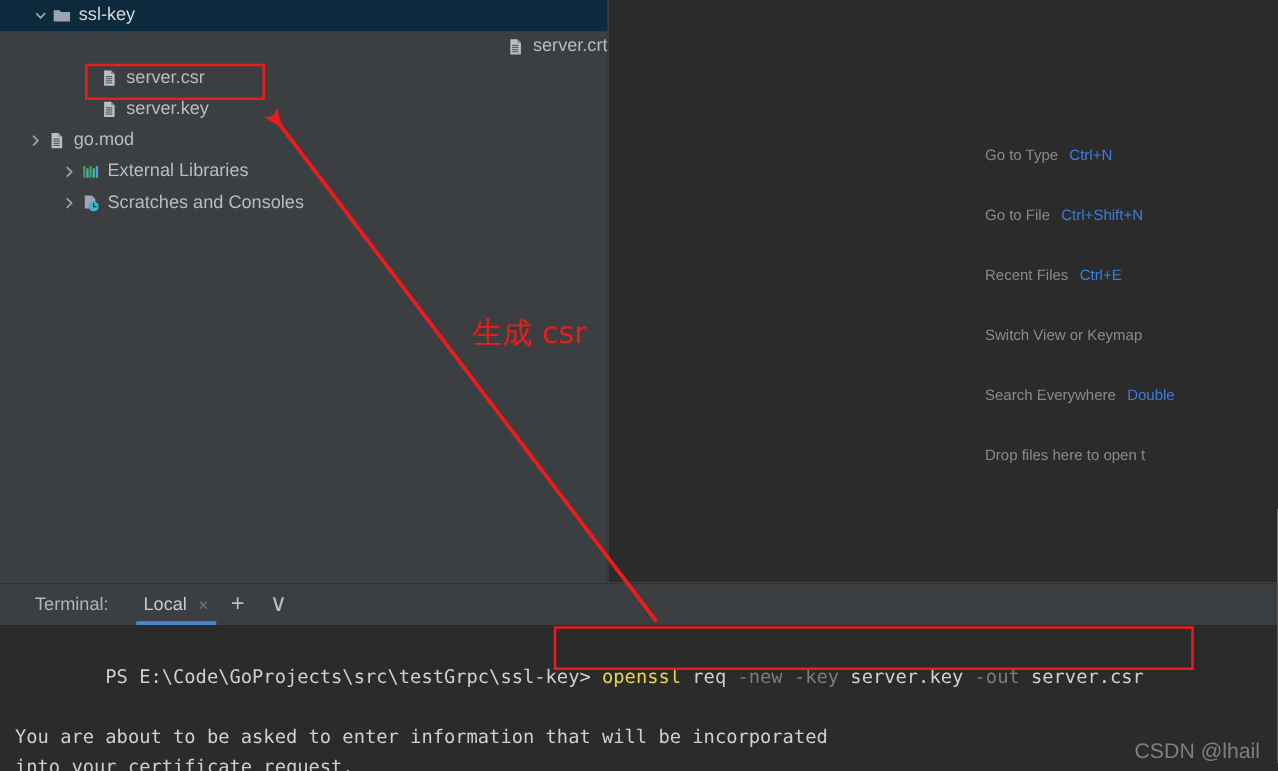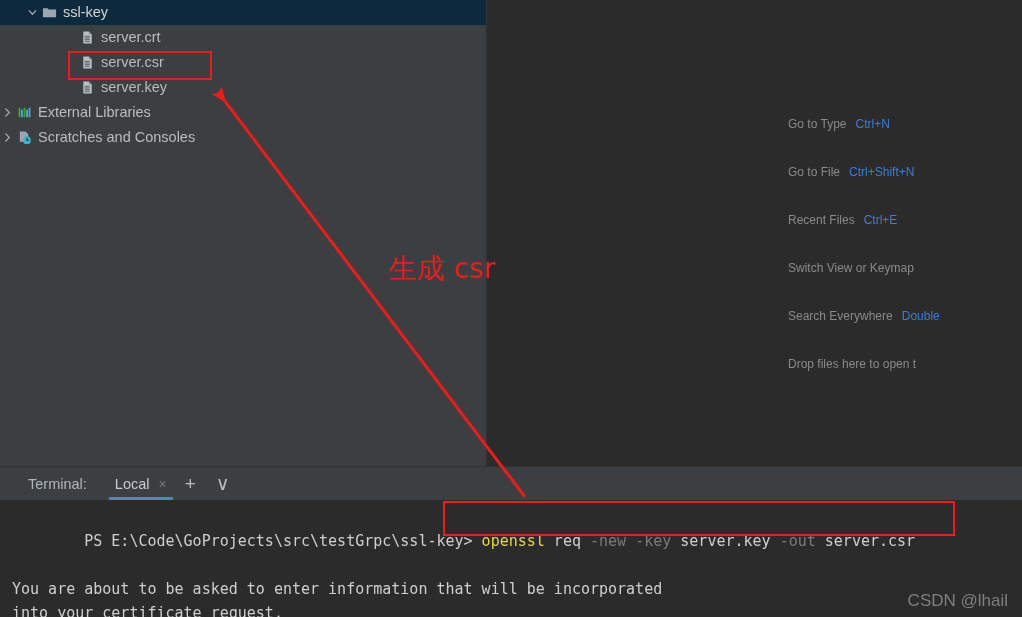--- a/index.html
+++ b/index.html
@@ -37,20 +37,21 @@
     left: 0; top: 0; right: 0;
   }
   .tree-row {
     position: relative;
     height: 25px;
     display: flex;
     align-items: center;
     font-size: 14.5px;
     color: #bbbbbb;
     white-space: nowrap;
+    padding-left: 48px;
   }
   .tree-row.selected {
     background: #0d293e;
     color: #d6d6d6;
   }
   .twisty {
     width: 15px;
     flex: 0 0 15px;
     text-align: center;
     color: #9a9a9a;
@@ -181,24 +182,24 @@
   .anno-svg {
     position: absolute;
     left: 0; top: 0;
     width: 1022px;
     height: 617px;
     pointer-events: none;
     overflow: visible;
   }
   .anno-text {
     position: absolute;
-    left: 389px;
+    left: 378px;
     top: 250px;
     color: #ee1b1b;
-    font-size: 28px;
+    font-size: 24px;
     white-space: nowrap;
     font-family: "DejaVu Sans", sans-serif;
   }
   .watermark {
     position: absolute;
     right: 14px;
     bottom: 6px;
     color: #8d8d8d;
     font-size: 17px;
     white-space: nowrap;
@@ -218,21 +219,21 @@
               <path d="M2.5 4.2L6 8l3.5-3.8" stroke="#a2a2a2" stroke-width="1.5" fill="none" stroke-linecap="round" stroke-linejoin="round"></path>
             </svg>
           </span>
           <span class="node-icon">
             <svg width="15" height="15" viewBox="0 0 16 16">
               <path d="M1 3.5h5l1.2 1.4H15v7.6a.5.5 0 0 1-.5.5h-13a.5.5 0 0 1-.5-.5z" fill="#9aa7b0"></path>
             </svg>
           </span>
           <span class="node-label">ssl-key</span>
         </div>
-        <div class="tree-row" style="padding-left: 63px;">
+        <div class="tree-row" style="padding-left: 63px; justify-content: flex-end;">
           <span class="twisty"></span>
           <span class="node-icon">
             <svg width="15" height="15" viewBox="0 0 16 16">
               <path d="M3.5 1.5h6l3 3v10h-9z" fill="#b8c0c6"></path>
               <path d="M9.5 1.5l3 3h-3z" fill="#7d868c"></path>
               <rect x="5" y="6.2" width="5.4" height="1" fill="#555c61"></rect>
               <rect x="5" y="8" width="5.4" height="1" fill="#555c61"></rect>
               <rect x="5" y="9.8" width="5.4" height="1" fill="#555c61"></rect>
               <rect x="5" y="11.6" width="5.4" height="1" fill="#555c61"></rect>
             </svg>
@@ -259,20 +260,38 @@
             <svg width="15" height="15" viewBox="0 0 16 16">
               <path d="M3.5 1.5h6l3 3v10h-9z" fill="#b8c0c6"></path>
               <path d="M9.5 1.5l3 3h-3z" fill="#7d868c"></path>
               <rect x="5" y="6.2" width="5.4" height="1" fill="#555c61"></rect>
               <rect x="5" y="8" width="5.4" height="1" fill="#555c61"></rect>
               <rect x="5" y="9.8" width="5.4" height="1" fill="#555c61"></rect>
               <rect x="5" y="11.6" width="5.4" height="1" fill="#555c61"></rect>
             </svg>
           </span>
           <span class="node-label">server.key</span>
+        </div>
+        <div class="tree-row" style="padding-left: 21px;">
+          <span class="twisty">
+            <svg width="11" height="11" viewBox="0 0 12 12">
+              <path d="M4.2 2.2L8 6l-3.8 3.8" stroke="#a2a2a2" stroke-width="1.5" fill="none" stroke-linecap="round" stroke-linejoin="round"></path>
+            </svg>
+          </span>
+          <span class="node-icon">
+            <svg width="15" height="15" viewBox="0 0 16 16">
+              <path d="M3.5 1.5h6l3 3v10h-9z" fill="#b8c0c6"></path>
+              <path d="M9.5 1.5l3 3h-3z" fill="#7d868c"></path>
+              <rect x="5" y="6.2" width="5.4" height="1" fill="#555c61"></rect>
+              <rect x="5" y="8" width="5.4" height="1" fill="#555c61"></rect>
+              <rect x="5" y="9.8" width="5.4" height="1" fill="#555c61"></rect>
+              <rect x="5" y="11.6" width="5.4" height="1" fill="#555c61"></rect>
+            </svg>
+          </span>
+          <span class="node-label">go.mod</span>
         </div>
         <div class="tree-row">
           <span class="twisty">
             <svg width="11" height="11" viewBox="0 0 12 12">
               <path d="M4.2 2.2L8 6l-3.8 3.8" stroke="#a2a2a2" stroke-width="1.5" fill="none" stroke-linecap="round" stroke-linejoin="round"></path>
             </svg>
           </span>
           <span class="node-icon">
             <svg width="15" height="15" viewBox="0 0 16 16">
               <rect x="1.6" y="3" width="2" height="10" fill="#3ea33e"></rect>

